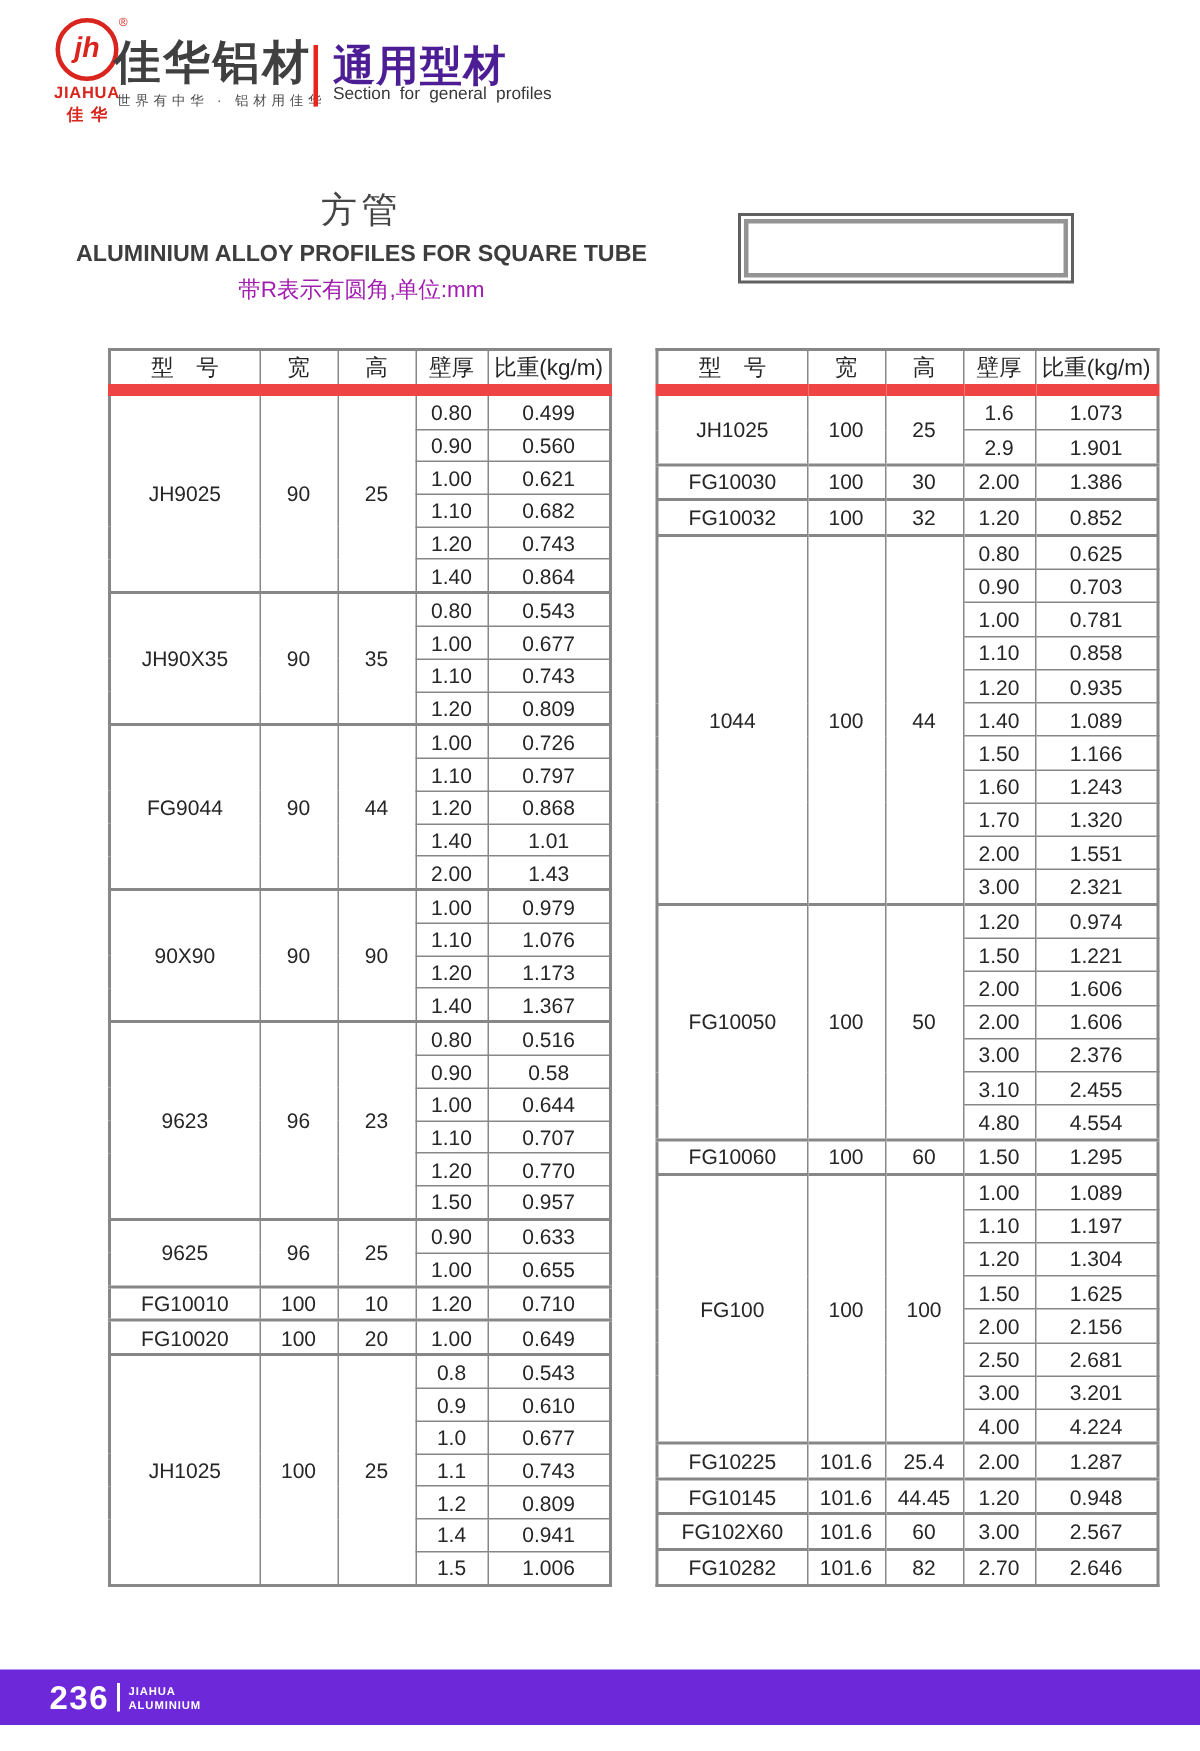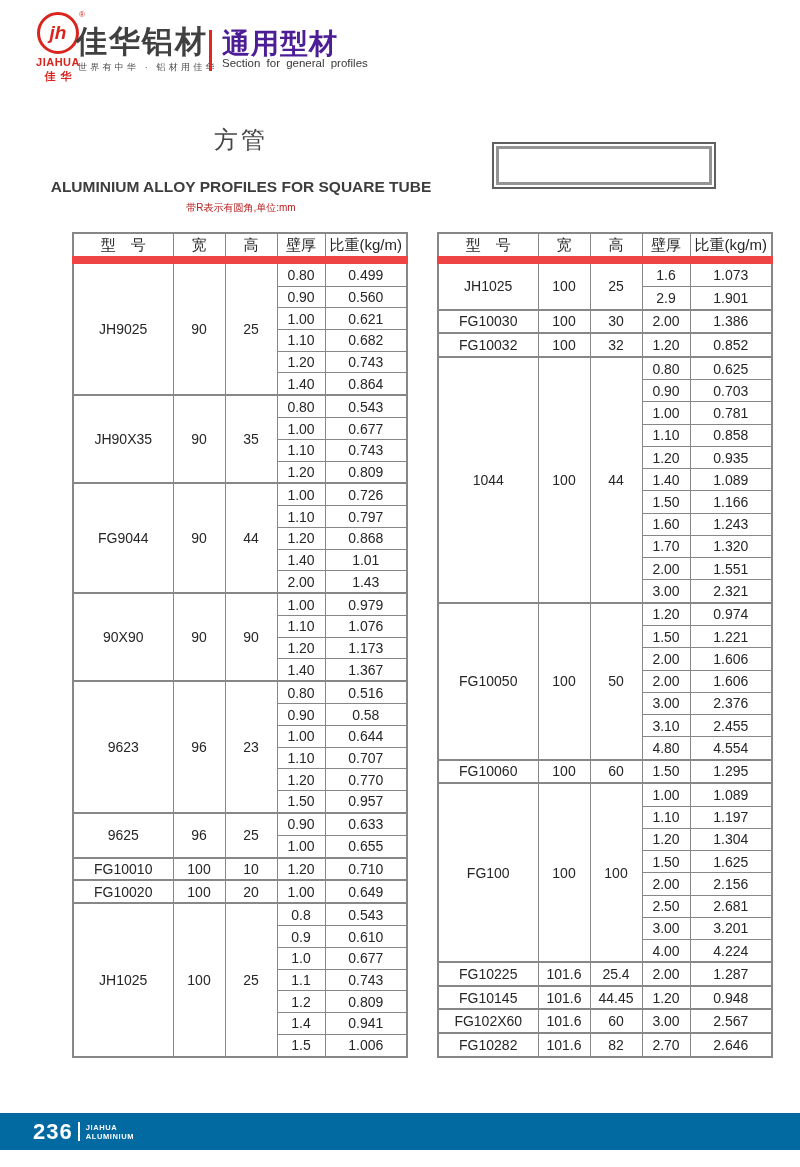--- a/index.html
+++ b/index.html
@@ -18,22 +18,22 @@
 
   .brand-title { position:absolute; left:76px; top:21px; font-size:31px; font-weight:bold; color:#404040; letter-spacing:2px; }
   .brand-tagline { position:absolute; left:78px; top:61px; font-size:9px; color:#4d4d4d; letter-spacing:3.2px; white-space:nowrap; }
   .header-divider { position:absolute; left:209px; top:30px; width:3px; height:41px; background:#e8241d; }
   .section-cn { position:absolute; left:222px; top:25px; font-size:28px; font-weight:bold; color:#4c1d95; letter-spacing:1px; }
   .section-en { position:absolute; left:222px; top:57px; font-size:11.5px; color:#383838; word-spacing:3px; }
 
   
   .titleblock { position:absolute; left:41px; top:124px; width:400px; text-align:center; color:#454545; }
   .title-cn { font-size:24px; letter-spacing:3px; }
-  .title-en { font-size:15.5px; font-weight:bold; margin-top:22px; color:#3d3d3d; }
-  .title-note { font-size:10px; margin-top:5px; color:#b91c1c; }
+  .title-en { font-size:15.5px; font-weight:bold; margin-top:5px; color:#3d3d3d; }
+  .title-note { font-size:15px; margin-top:5px; color:#a21caf; }
 
   
   .diagram { position:absolute; left:492px; top:142px; width:224px; height:47px; border:2px solid #606060; box-sizing:border-box; background:#fff; }
   .diagram-inner { position:absolute; left:2px; top:2px; right:2px; bottom:2px; border:3px solid #949494; }
 
   
   .ptable {
     position:absolute; top:232px; width:336px; height:826px;
     border-collapse:collapse; table-layout:fixed;
     border:2px solid #878787; background:#fff;
@@ -43,21 +43,21 @@
   .ptable th, .ptable td {
     border:1px solid #878787; text-align:center; vertical-align:middle;
     padding:0; color:#262626; overflow:hidden; white-space:nowrap;
   }
   .ptable th { font-size:15px; font-weight:normal; height:22px; }
   .ptable td { font-size:14px; }
   .ptable thead th { border-bottom:8px solid #ef4444; }
   .ptable tr.group-start td { border-top:2px solid #878787; }
 
   
-  .footer-bar { position:absolute; left:0; top:1113px; width:800px; height:37px; background:#0369a1; color:#ffffff; display:flex; align-items:center; }
+  .footer-bar { position:absolute; left:0; top:1113px; width:800px; height:37px; background:#6d28d9; color:#ffffff; display:flex; align-items:center; }
   .footer-num { font-size:22px; font-weight:bold; margin-left:33px; letter-spacing:1px; }
   .footer-sep { width:2px; height:19px; background:#ffffff; margin:0 6px 0 5px; }
   .footer-brand { font-size:7.5px; font-weight:bold; line-height:1.2; letter-spacing:0.6px; }
 </style>
 </head>
 <body>
 
 <div class="page">
 
   <div class="logo">

